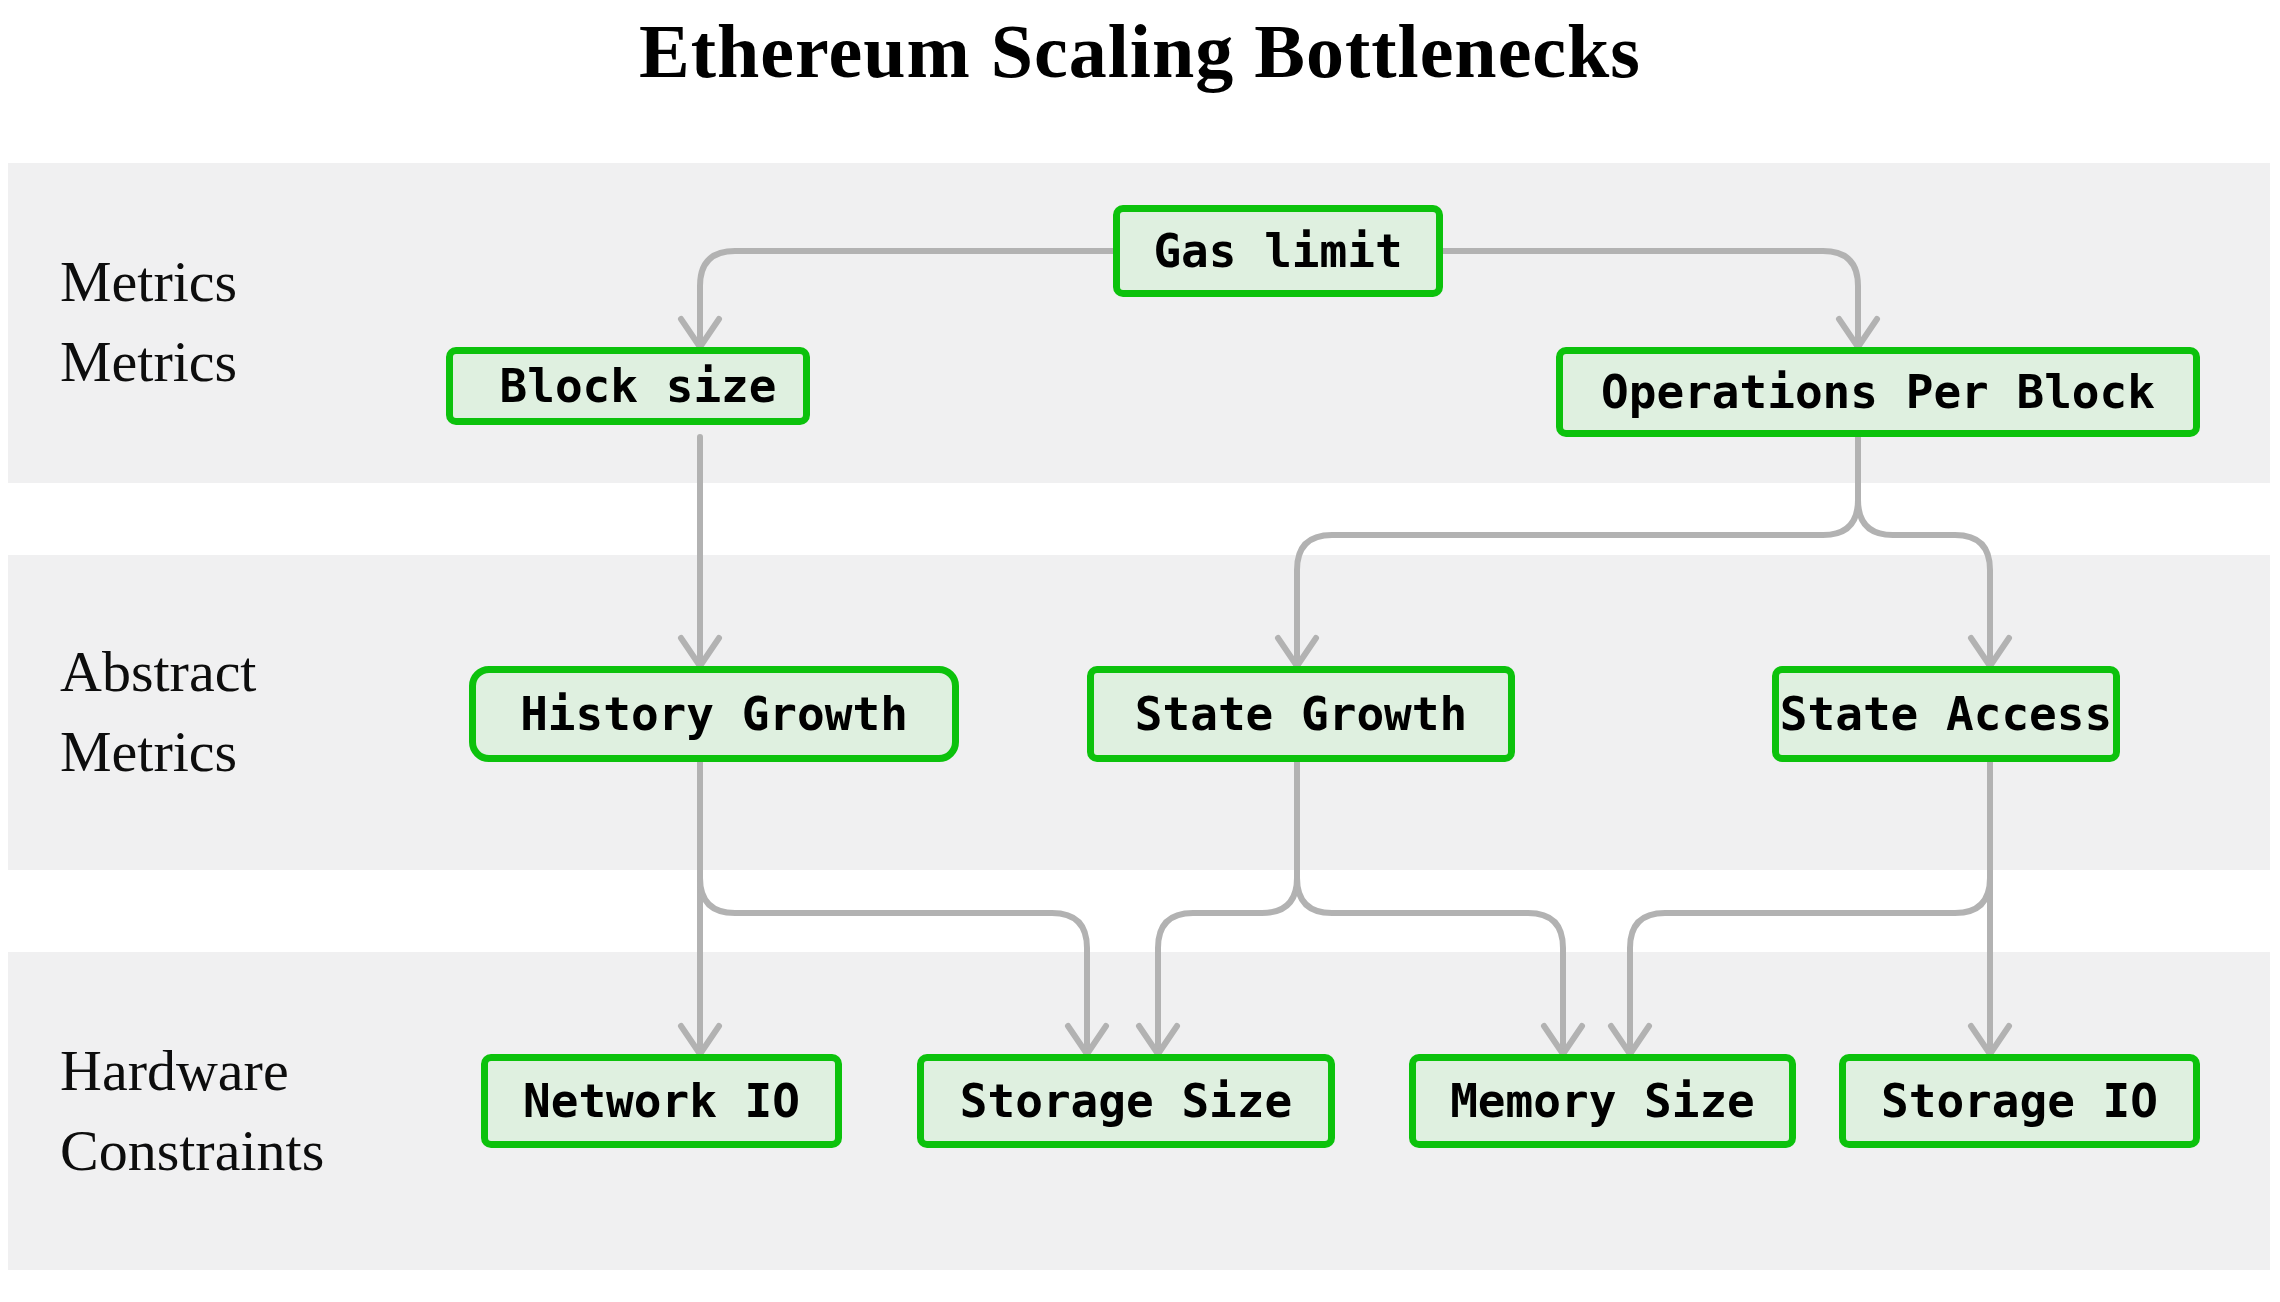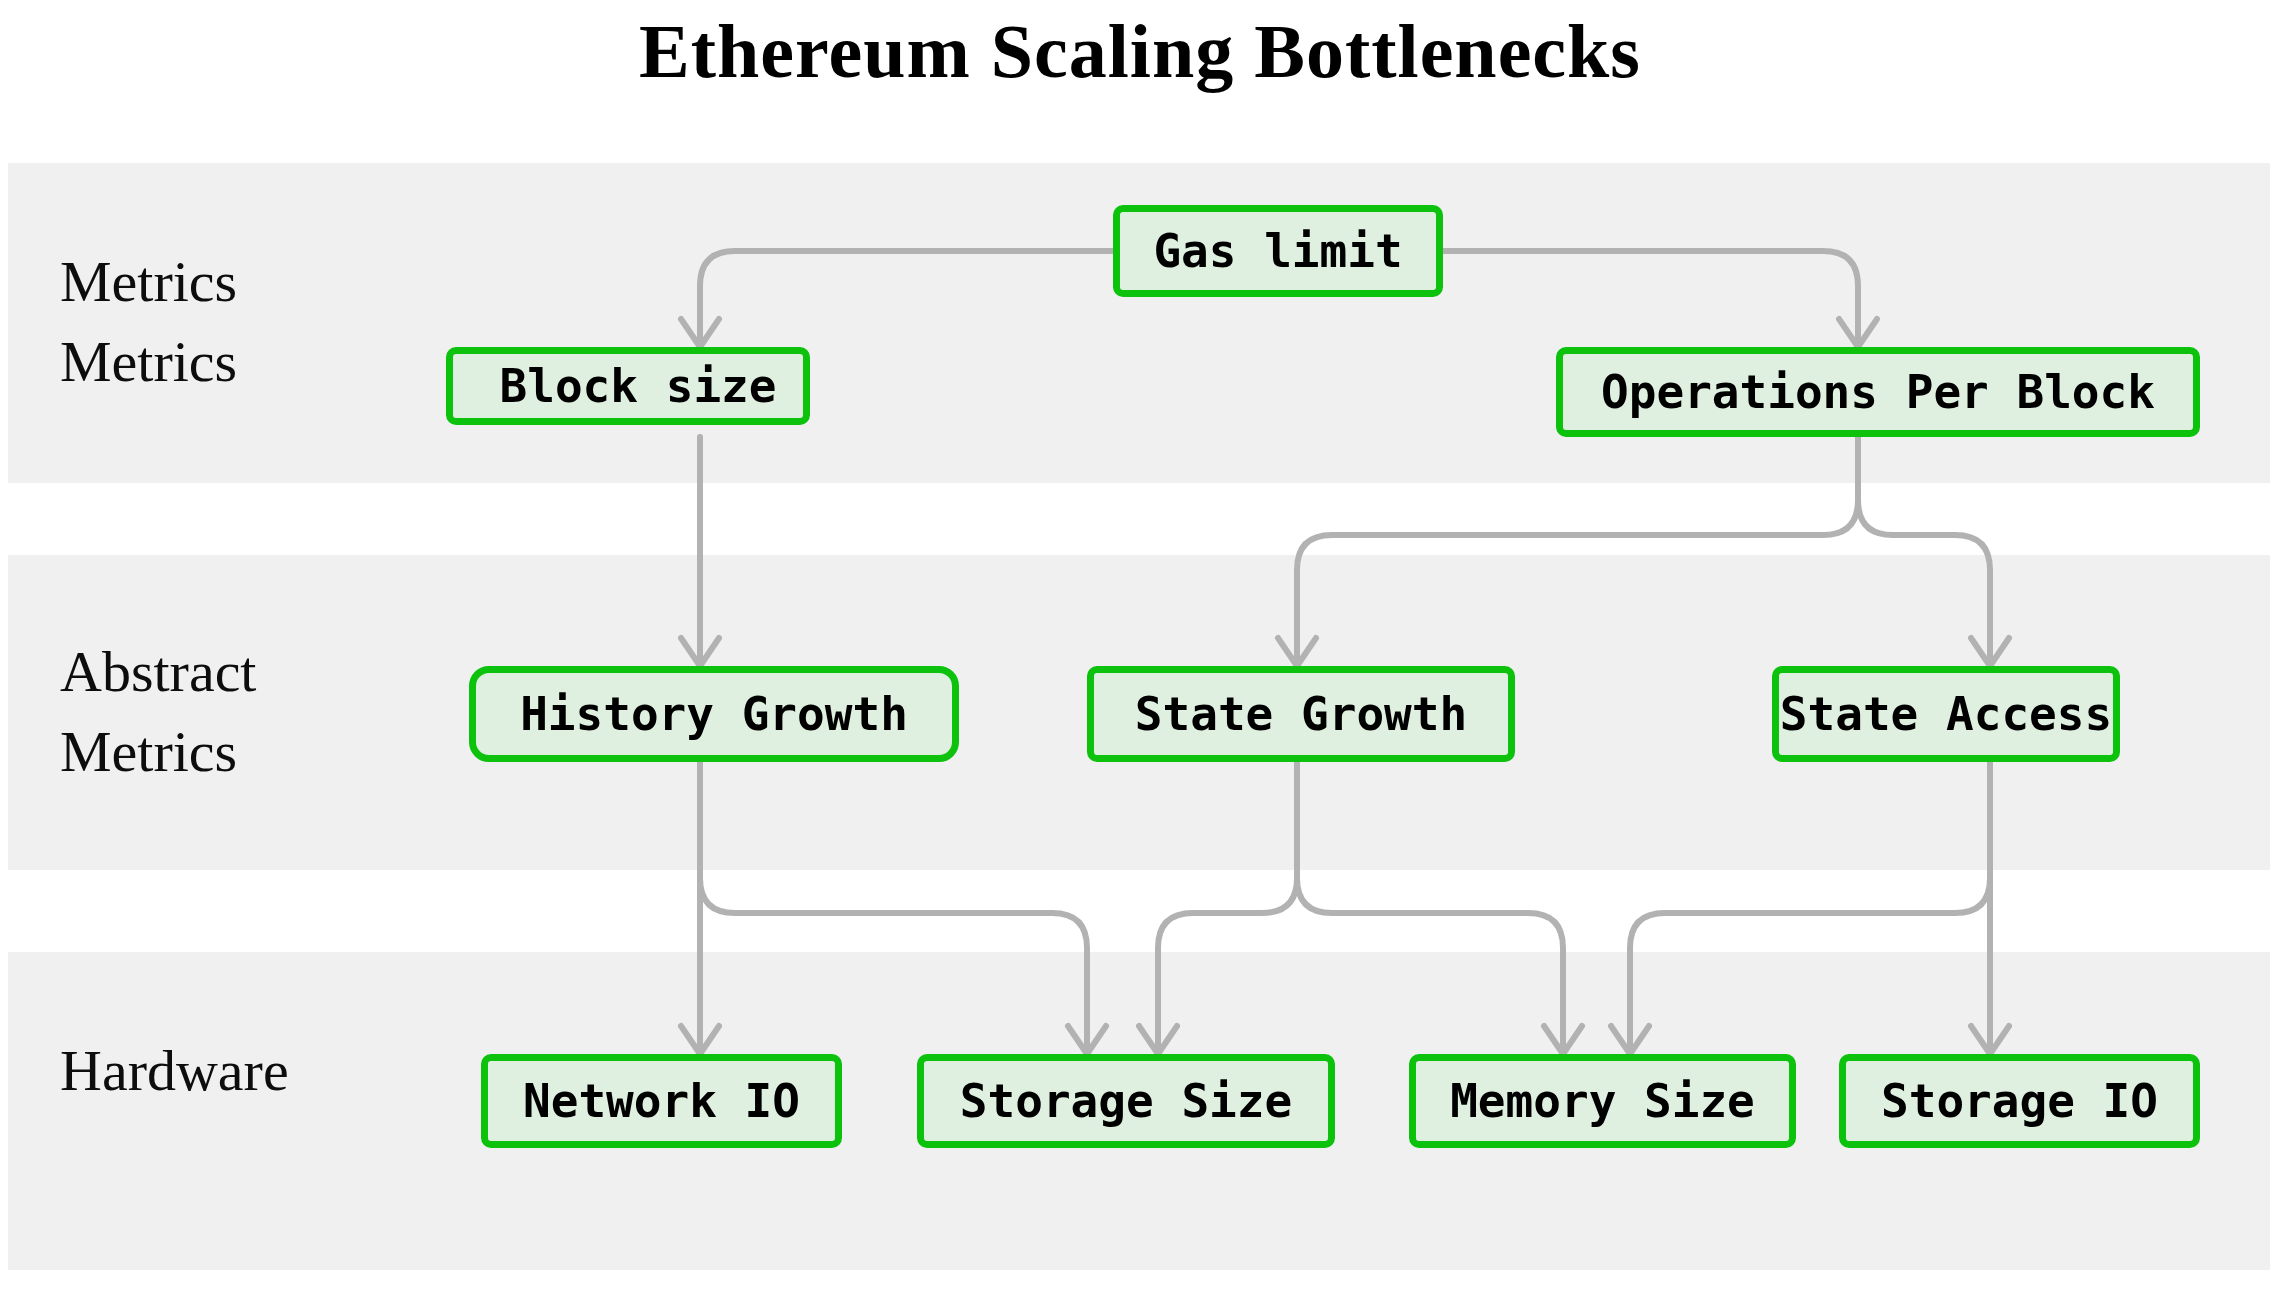--- a/index.html
+++ b/index.html
@@ -44,20 +44,21 @@
 <div class="band-label" style="top:242px;">
   <div>Metrics</div>
   <div>Metrics</div>
 </div>
 <div class="band-label" style="top:632px;">
   <div>Abstract</div>
   <div>Metrics</div>
 </div>
 <div class="band-label" style="top:1031px;">
   <div>Hardware</div>
+  <div>Constraints</div>
 </div>
 
 <svg class="edges" width="2280" height="1302" viewBox="0 0 2280 1302">
   <g>
     <path class="edge" d="M1113 251 L735 251 Q700 251 700 286 L700 344"></path>
     <path class="edge" d="M681 319 L700 347 L719 319"></path>
   </g>
   <g>
     <path class="edge" d="M1443 251 L1823 251 Q1858 251 1858 286 L1858 344"></path>
     <path class="edge" d="M1839 319 L1858 347 L1877 319"></path>

